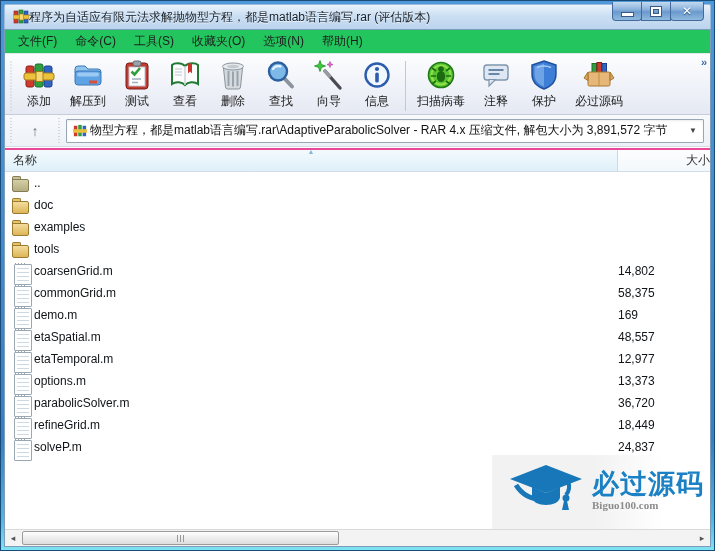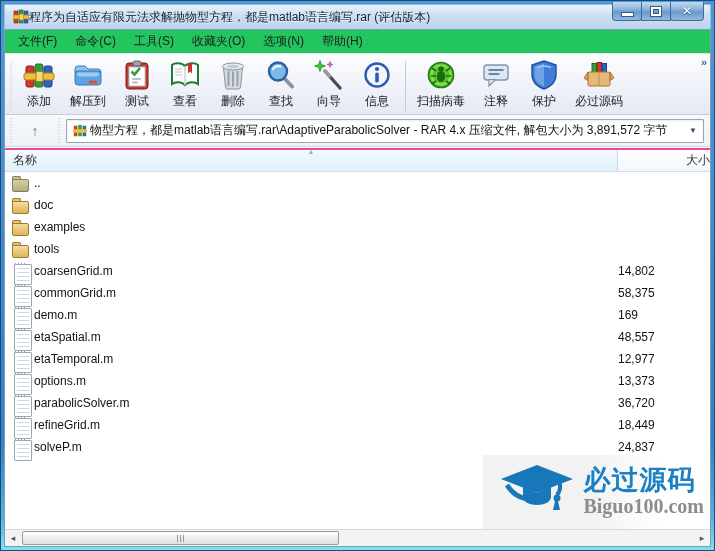--- a/index.html
+++ b/index.html
@@ -92,21 +92,21 @@
     content:""; position:absolute; top:0px; left:3px; width:10px; height:2px;
     background-image:repeating-linear-gradient(90deg,#9aa8b4 0 1px,transparent 1px 3px); }
   
   .watermark{ position:absolute; right:6px; bottom:8px; display:flex; align-items:center; gap:6px;
     z-index:5; pointer-events:none; }
   .watermark::before{ content:""; position:absolute; inset:-6px 40px -10px -14px;
     background:linear-gradient(90deg,#f2f2f2 0%,#f2f2f2 60%,rgba(242,242,242,0) 100%); z-index:-1; }
   .wm-text{ display:flex; flex-direction:column; line-height:1; }
   .wm-brand{ font-size:27px; font-weight:bold; color:#1b80c4; letter-spacing:1px;
     text-shadow:0 1px 0 rgba(255,255,255,.8); }
-  .wm-domain{ font-size:20px; font-weight:bold; color:#8c8c8c; font-family:"Liberation Serif","DejaVu Serif",serif; margin-top:2px; }
+  .wm-domain{ font-size:11px; font-weight:bold; color:#8c8c8c; font-family:"Liberation Serif","DejaVu Serif",serif; margin-top:2px; }
   
   .hscroll{ flex:0 0 17px; background:#f3f3f3; border-top:1px solid #d9d9d9; position:relative; }
   .sb-arrow{ position:absolute; top:0; width:16px; height:16px; display:flex; align-items:center;
     justify-content:center; color:#555; font-size:9px; cursor:default; }
   .sb-left{ left:0; } .sb-right{ right:0; }
   .sb-thumb{ position:absolute; left:17px; top:1px; height:14px; width:45%;
     background:linear-gradient(180deg,#fefefe,#dedede); border:1px solid #9b9b9b; border-radius:2px; cursor:default;}
   .sb-thumb::after{ content:""; position:absolute; left:50%; top:3px; transform:translateX(-50%);
     width:8px; height:7px;
     background-image:repeating-linear-gradient(90deg,#999 0 1px,transparent 1px 3px); }

